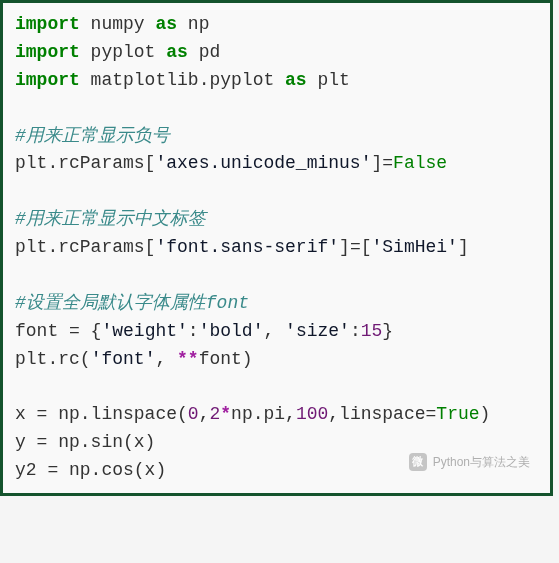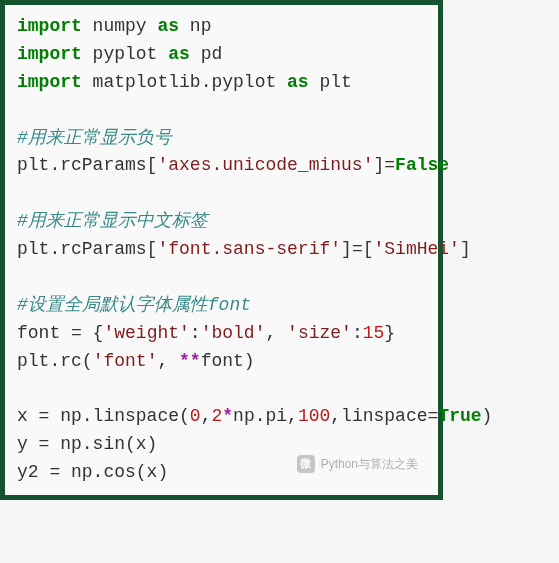--- a/index.html
+++ b/index.html
@@ -4,22 +4,22 @@
   <style>
     body {
       margin: 0;
       padding: 0;
       background: #f5f5f5;
       font-family: Consolas, "Courier New", monospace;
       font-size: 18px;
     }
     .code-block {
       background: #f9f9f9;
-      border: 5px solid #14532d;
-      width: 443px;
+      border: 3px solid #14532d;
+      width: 553px;
       box-sizing: border-box;
       padding: 8px 12px;
       line-height: 1.55;
       position: relative;
     }
     .line {
       white-space: pre;
       color: #333;
     }
     .keyword {
@@ -29,28 +29,28 @@
     .purple-bold {
       color: #a020a0;
       font-weight: bold;
     }
     .comment {
       color: #3a8a8a;
       font-style: italic;
       margin-top: 20px;
     }
     .string {
-      color: #7f1d1d;
+      color: #0f172a;
     }
     .builtin {
       color: #008000;
-      font-weight: bold;
+      font-weight: normal;
     }
     .number {
-      color: #b91c1c;
+      color: #701a75;
     }
     .watermark {
       position: absolute;
       bottom: 22px;
       right: 20px;
       display: flex;
       align-items: center;
       opacity: 0.65;
       font-family: "Microsoft YaHei", Arial, sans-serif;
       font-size: 12px;

